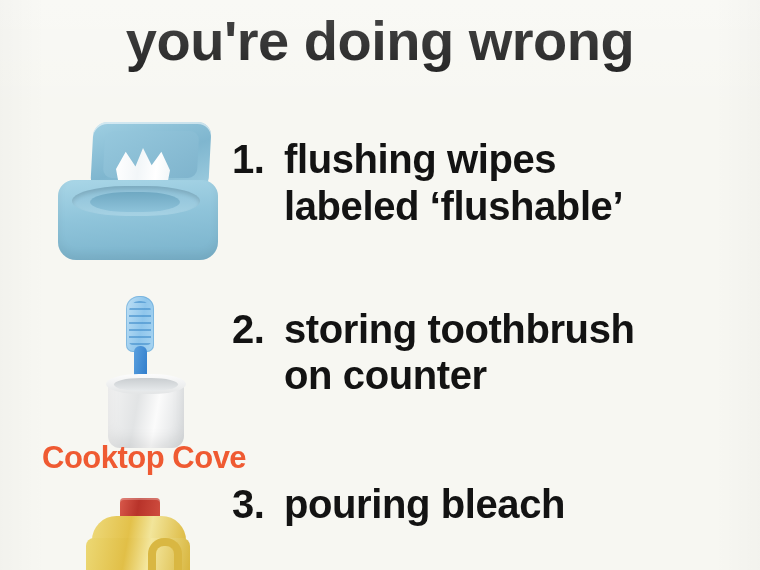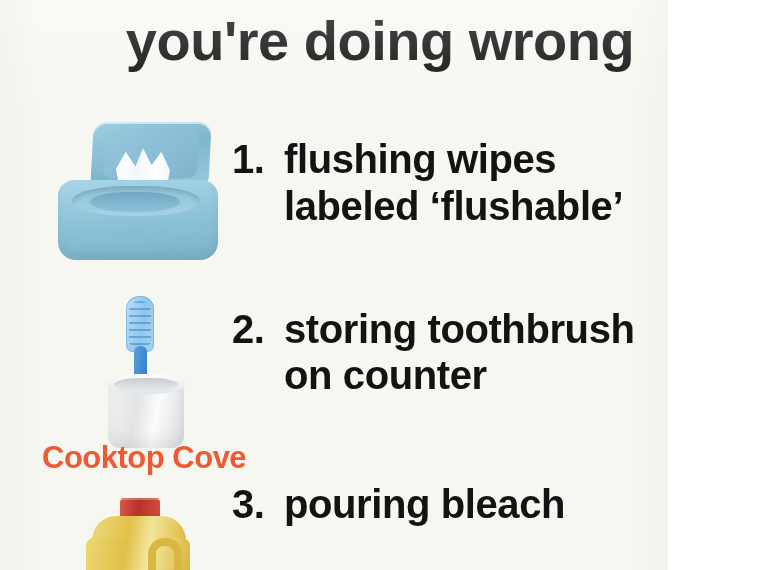--- a/index.html
+++ b/index.html
@@ -5,21 +5,21 @@
   html, body {
     margin: 0;
     padding: 0;
     background: #ffffff;
   }
   body {
     font-family: "Liberation Sans", sans-serif;
   }
   .frame {
     position: relative;
-    width: 668px;
+    width: 760px;
     height: 570px;
     overflow: hidden;
     background: #f7f7f2;
   }
   
   .frame::after {
     content: "";
     position: absolute;
     inset: 0;
     pointer-events: none;

